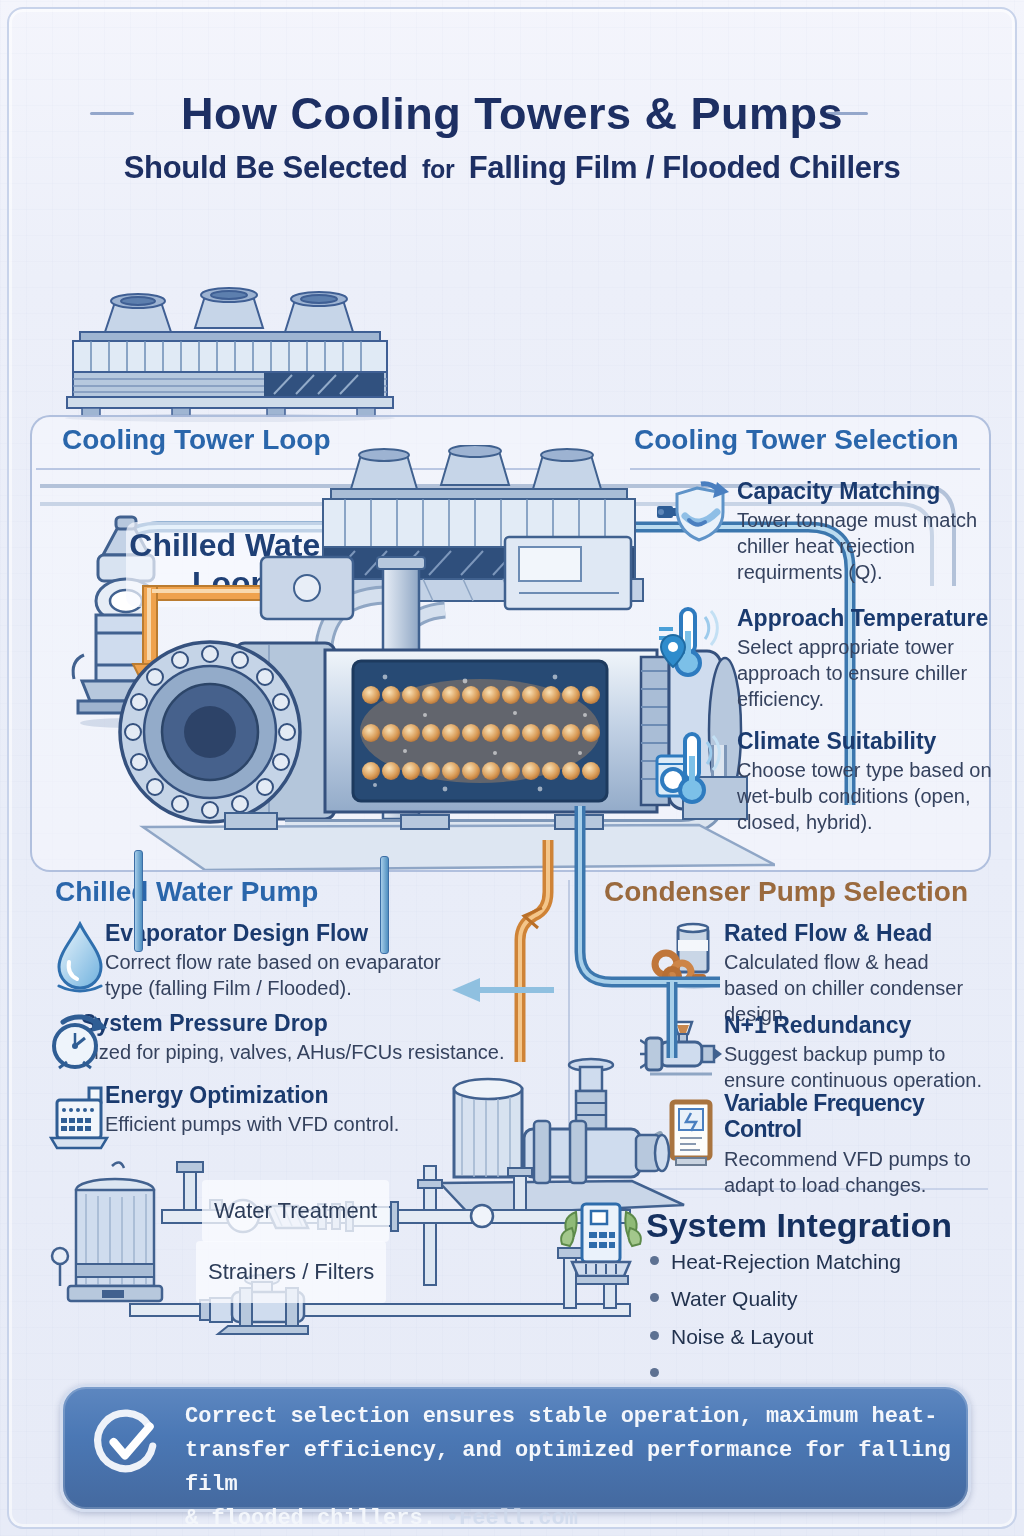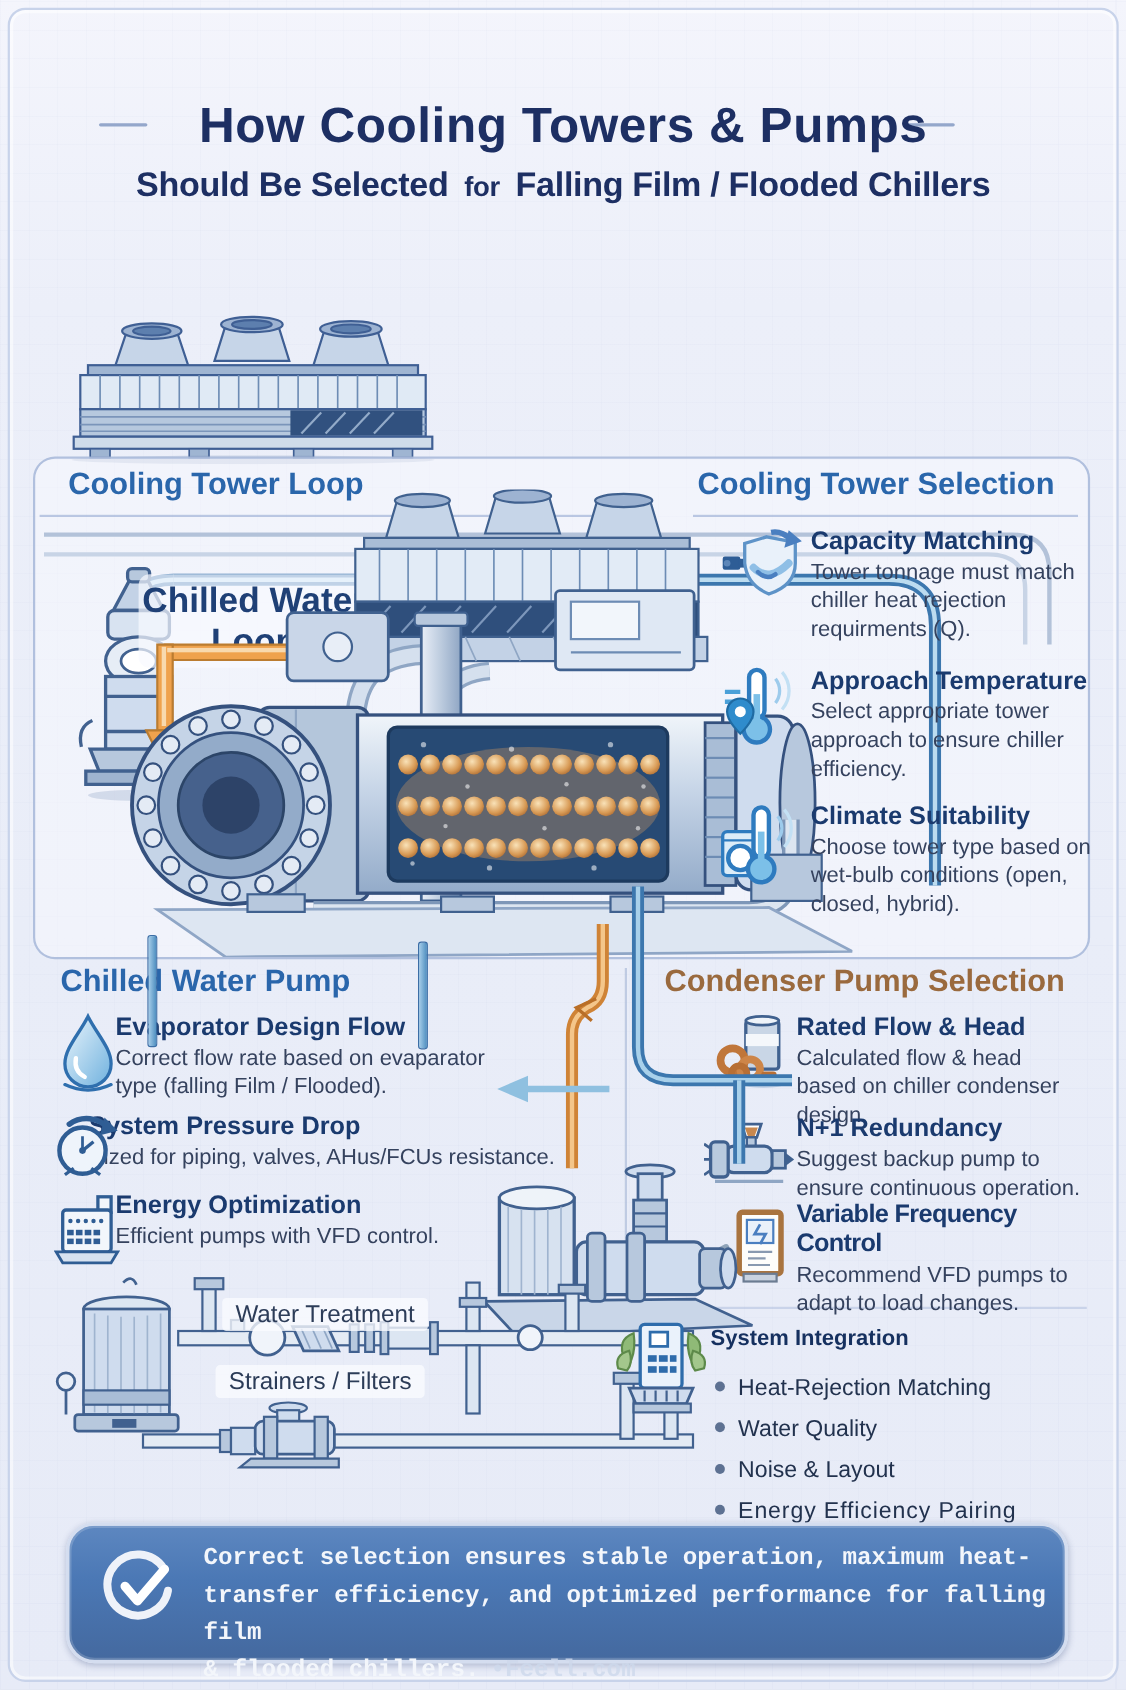--- a/index.html
+++ b/index.html
@@ -19,32 +19,32 @@
   .title2{left:0;right:0;top:150px;text-align:center;color:#1d2f63;font-weight:700;font-size:31px;letter-spacing:-.3px;}
   .title2 .small-for{font-size:25px;font-weight:600;padding:0 6px;}
   .tdash{height:3px;background:#94a7cb;border-radius:2px;top:112px;width:44px;}
   
   .main-panel{left:30px;top:415px;width:957px;height:453px;border:2px solid rgba(165,182,216,.85);
     border-radius:20px;background:rgba(250,251,255,.45);}
   .rule{background:rgba(140,162,205,.55);height:2px;}
   .divider-v{width:2px;background:rgba(150,170,205,.5);}
   .hdr{font-weight:700;font-size:28px;color:#2a66ab;}
   .hdr-brown{color:#9a6a3e;padding-left:19px;}
-  .hdr-navy{color:#15305f;font-size:20px;font-weight:700;}
+  .hdr-navy{color:#15305f;font-size:34px;font-weight:700;}
   
   .item{position:absolute;}
   .item .ic{position:absolute;left:0;top:0;}
   .item .tx{margin-left:82px;}
   .it-title{font-size:23px;font-weight:700;color:#1a3a6e;line-height:1.15;}
   .it-desc{font-size:20px;color:#35425e;line-height:1.3;margin-top:3px;}
   .tight{letter-spacing:-.6px;}
   
   .chw-label{left:126px;top:522px;width:210px;text-align:center;font-size:32px;font-weight:700;color:#1f4076;
     line-height:1.2;background:rgba(248,250,255,.7);border-radius:10px;padding:4px 0;}
-  .pipe-tag{font-size:22px;color:#2c3c58;background:rgba(250,251,255,.78);padding:2px 12px;border-radius:4px;}
+  .pipe-tag{font-size:22px;color:#2c3c58;background:rgba(250,251,255,.78);padding:18px 12px;border-radius:4px;}
   
   .bullets{left:650px;top:1248px;width:330px;}
   .bullet{display:flex;align-items:flex-start;margin-bottom:9px;}
   .bullet .dot{width:9px;height:9px;border-radius:50%;background:#5d7192;margin:8px 12px 0 0;flex:0 0 auto;}
   .bullet .bl{font-size:21px;color:#22324e;line-height:1.35;}
   .bullet:last-child .bl{letter-spacing:.8px;}
   
   .pipe-drop{position:absolute;width:7px;background:linear-gradient(90deg,#a6cde9,#4f8fc0);
     border:1px solid #3c6ea6;border-radius:3px;}
   
@@ -668,21 +668,20 @@
     <div class="bullet">
       <span class="dot"></span>
       <span class="bl">Water Quality</span>
     </div>
     <div class="bullet">
       <span class="dot"></span>
       <span class="bl">Noise &amp; Layout</span>
     </div>
     <div class="bullet">
       <span class="dot"></span>
-      <span class="bl">Energy Efficiency Pairing</span>
     </div>
   </div>
 
   <div class="abs banner">
     <svg class="abs" style="left:28px;top:18px;" width="72" height="72" viewBox="0 0 70 70">
       <path d="M56 20 A27 27 0 1 0 60 40" fill="none" stroke="#eef2f9" stroke-width="7" stroke-linecap="round"></path>
       <path d="M22 36 l11 13 l24 -28" fill="none" stroke="#ffffff" stroke-width="8" stroke-linecap="round" stroke-linejoin="round"></path>
     </svg>
     <div class="banner-text">
       <div>Correct selection ensures stable operation, maximum heat-</div>

